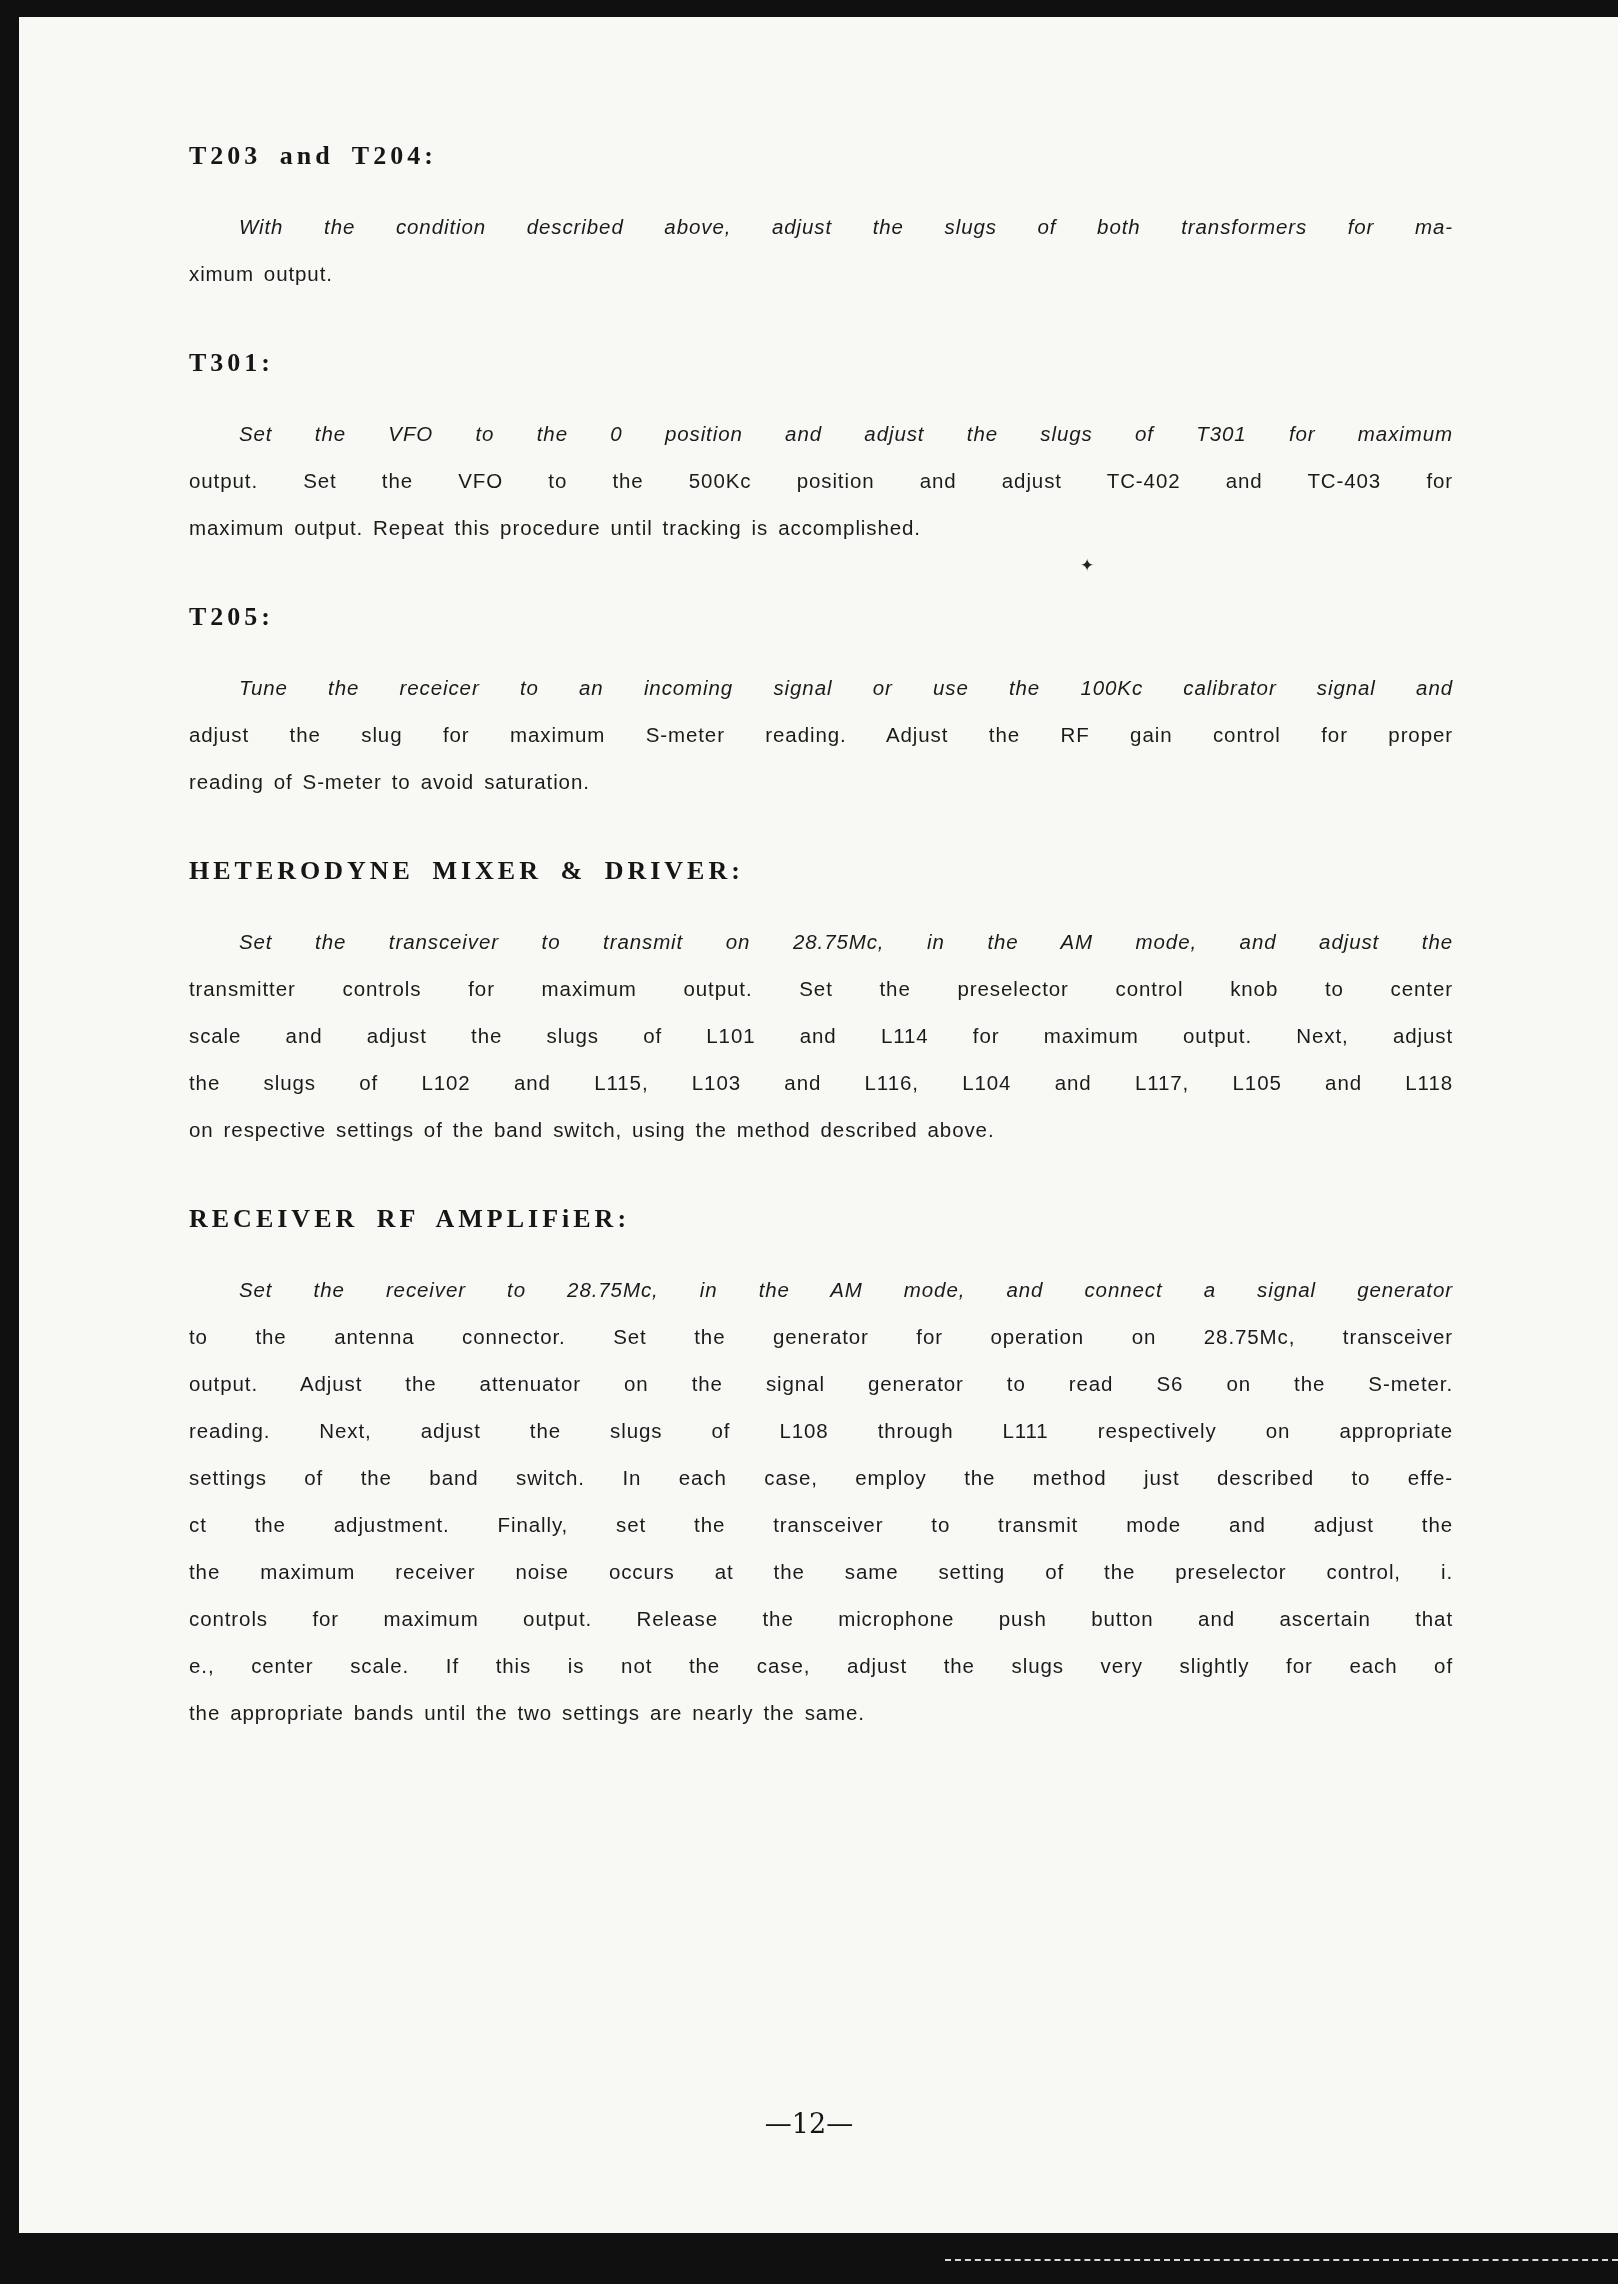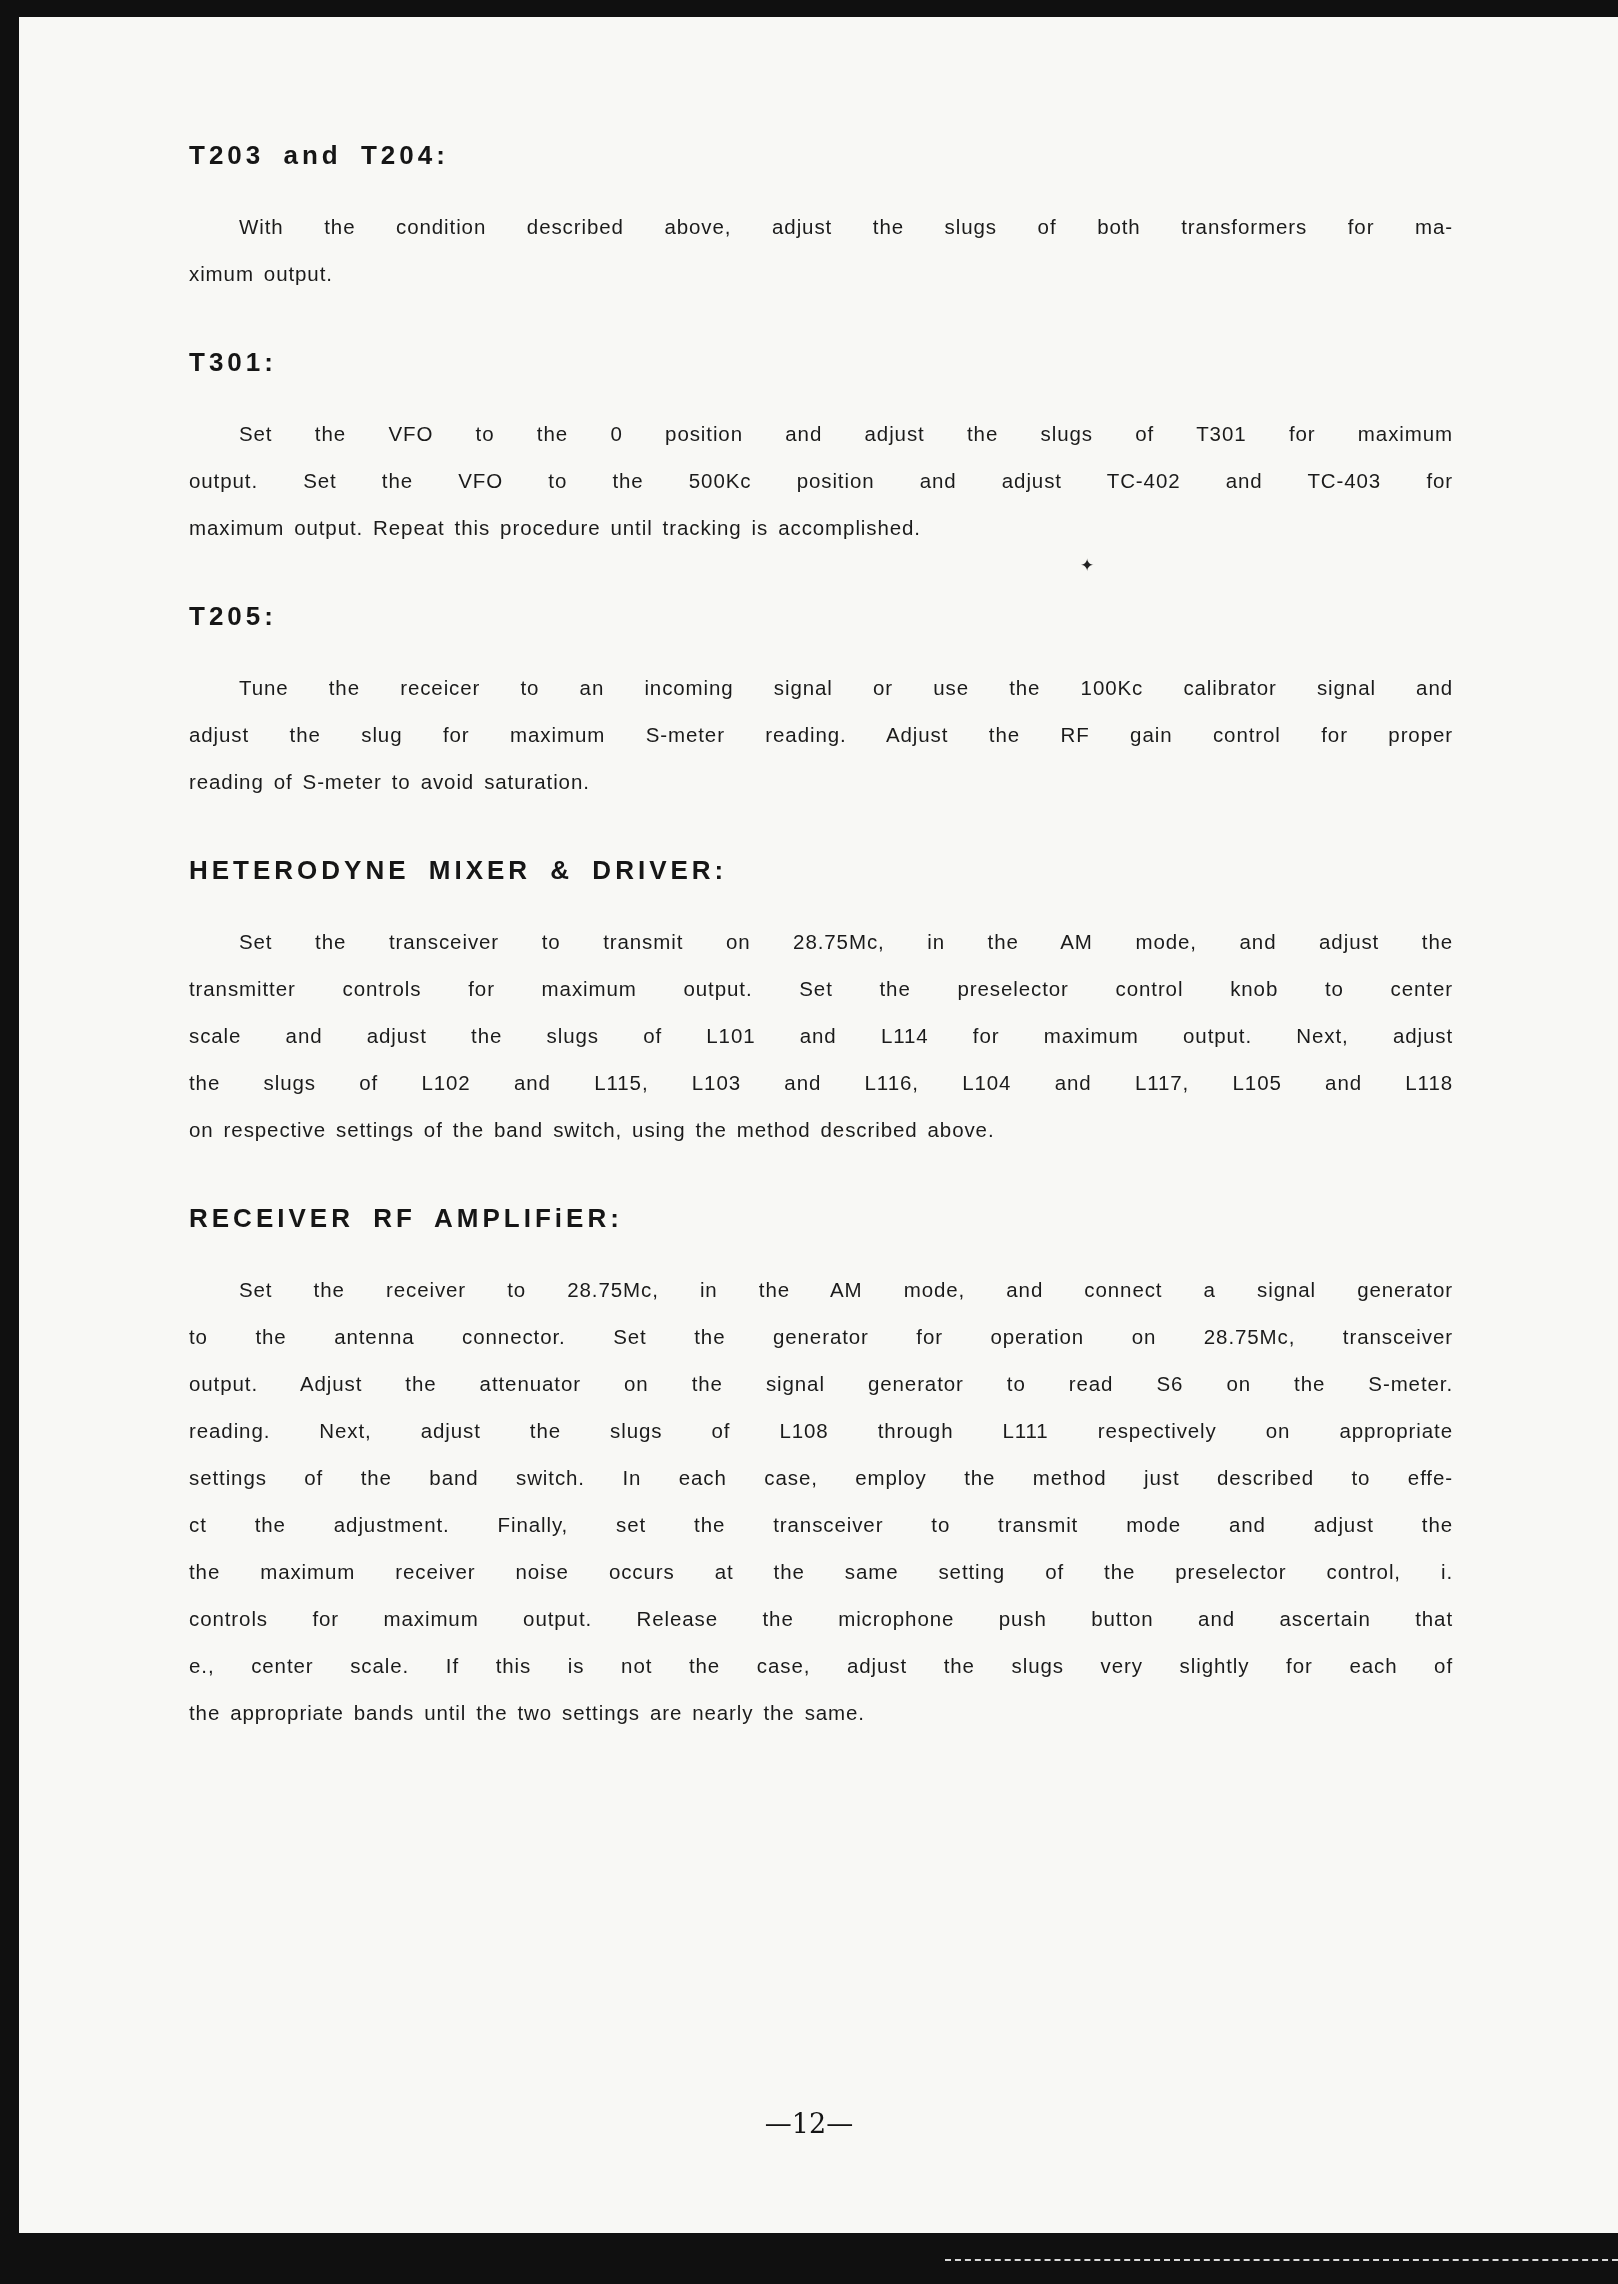--- a/index.html
+++ b/index.html
@@ -42,31 +42,32 @@
     width: 1264px;
   }
   .heading {
     font-size: 26px;
     line-height: 31px;
     font-weight: 700;
     letter-spacing: 4px;
     word-spacing: 8px;
     margin: 0 0 32px 0;
     color: #161616;
+    font-family: Liberation Serif, serif;
   }
   .para {
     font-size: 20.5px;
     line-height: 47px;
     letter-spacing: 0.9px;
     word-spacing: 3.4px;
     margin: 0 0 50px 0;
   }
   .tline { text-align: justify; text-align-last: justify; }
   .tline-last { text-align-last: left; }
-  .tline:first-child { text-indent: 50px; }
+  .tline:first-child { text-indent: 50px; font-style: italic; }
 
   .pagenum {
     position: absolute;
     top: 2108px;
     left: 0;
     width: 100%;
     text-align: center;
     font-family: "DejaVu Serif", serif;
     font-size: 27px;
     color: #141414;

